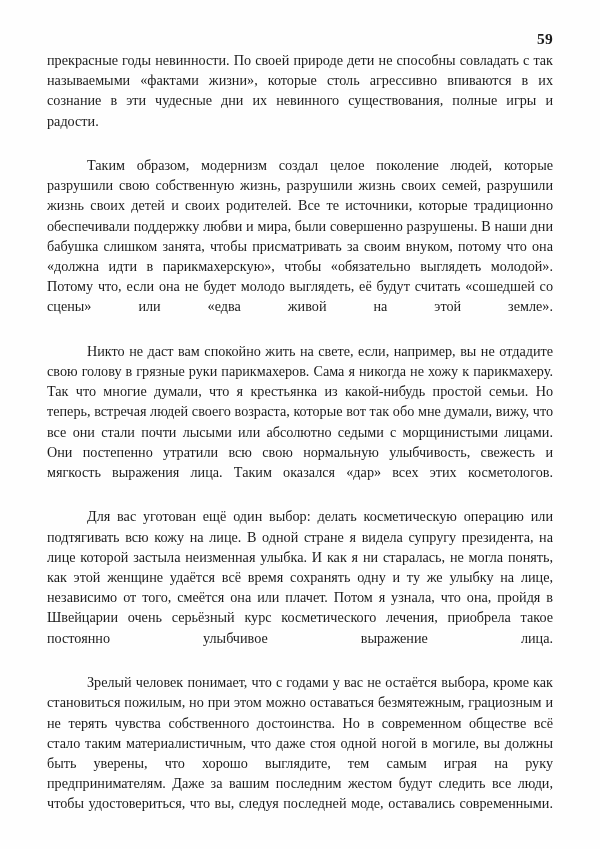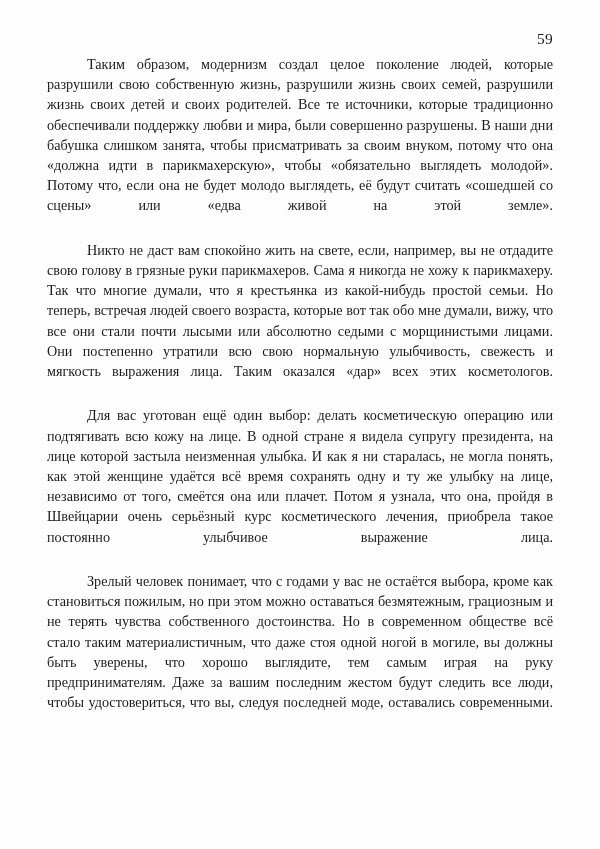--- a/index.html
+++ b/index.html
@@ -26,20 +26,21 @@
   .page-number {
     position: absolute;
     top: 31px;
     left: 0;
     width: 553px;
     text-align: right;
     font-size: 15.5px;
     line-height: 1;
     color: #1c1c1c;
     letter-spacing: 0.3px;
+    font-weight: bold;
   }
 
   .text-block {
     position: absolute;
     top: 50px;
     left: 47px;
     width: 506px;
   }
 
   p.para {
@@ -71,20 +72,21 @@
 </style>
 </head>
 <body>
 
 <div class="page">
 
   <div class="page-number">59</div>
 
   <div class="text-block">
 
+    <p class="para no-indent">прекрасные годы невинности. По своей природе дети не способны совладать с так называемыми «фактами жизни», которые столь агрессивно впиваются в их сознание в эти чудесные дни их невинного существования, полные игры и радости.</p>
 
     <p class="para indent">Таким образом, модернизм создал целое поколение людей, которые разрушили свою собственную жизнь, разрушили жизнь своих семей, разрушили жизнь своих детей и своих родителей. Все те источники, которые традиционно обеспечивали поддержку любви и мира, были совершенно разрушены. В наши дни бабушка слишком занята, чтобы присматривать за своим внуком, потому что она «должна идти в парикмахерскую», чтобы «обязательно выглядеть молодой». Потому что, если она не будет молодо выглядеть, её будут считать «сошедшей со сцены» или «едва живой на этой земле».</p>
 
     <p class="para indent">Никто не даст вам спокойно жить на свете, если, например, вы не отдадите свою голову в грязные руки парикмахеров. Сама я никогда не хожу к парикмахеру. Так что многие думали, что я крестьянка из какой-нибудь простой семьи. Но теперь, встречая людей своего возраста, которые вот так обо мне думали, вижу, что все они стали почти лысыми или абсолютно седыми с морщинистыми лицами. Они постепенно утратили всю свою нормальную улыбчивость, свежесть и мягкость выражения лица. Таким оказался «дар» всех этих косметологов.</p>
 
     <p class="para indent">Для вас уготован ещё один выбор: делать косметическую операцию или подтягивать всю кожу на лице. В одной стране я видела супругу президента, на лице которой застыла неизменная улыбка. И как я ни старалась, не могла понять, как этой женщине удаётся всё время сохранять одну и ту же улыбку на лице, независимо от того, смеётся она или плачет. Потом я узнала, что она, пройдя в Швейцарии очень серьёзный курс косметического лечения, приобрела такое постоянно улыбчивое выражение лица.</p>
 
     <p class="para indent">Зрелый человек понимает, что с годами у вас не остаётся выбора, кроме как становиться пожилым, но при этом можно оставаться безмятежным, грациозным и не терять чувства собственного достоинства. Но в современном обществе всё стало таким материалистичным, что даже стоя одной ногой в могиле, вы должны быть уверены, что хорошо выглядите, тем самым играя на руку предпринимателям. Даже за вашим последним жестом будут следить все люди, чтобы удостовериться, что вы, следуя последней моде, оставались современными.</p>
 
   </div>

